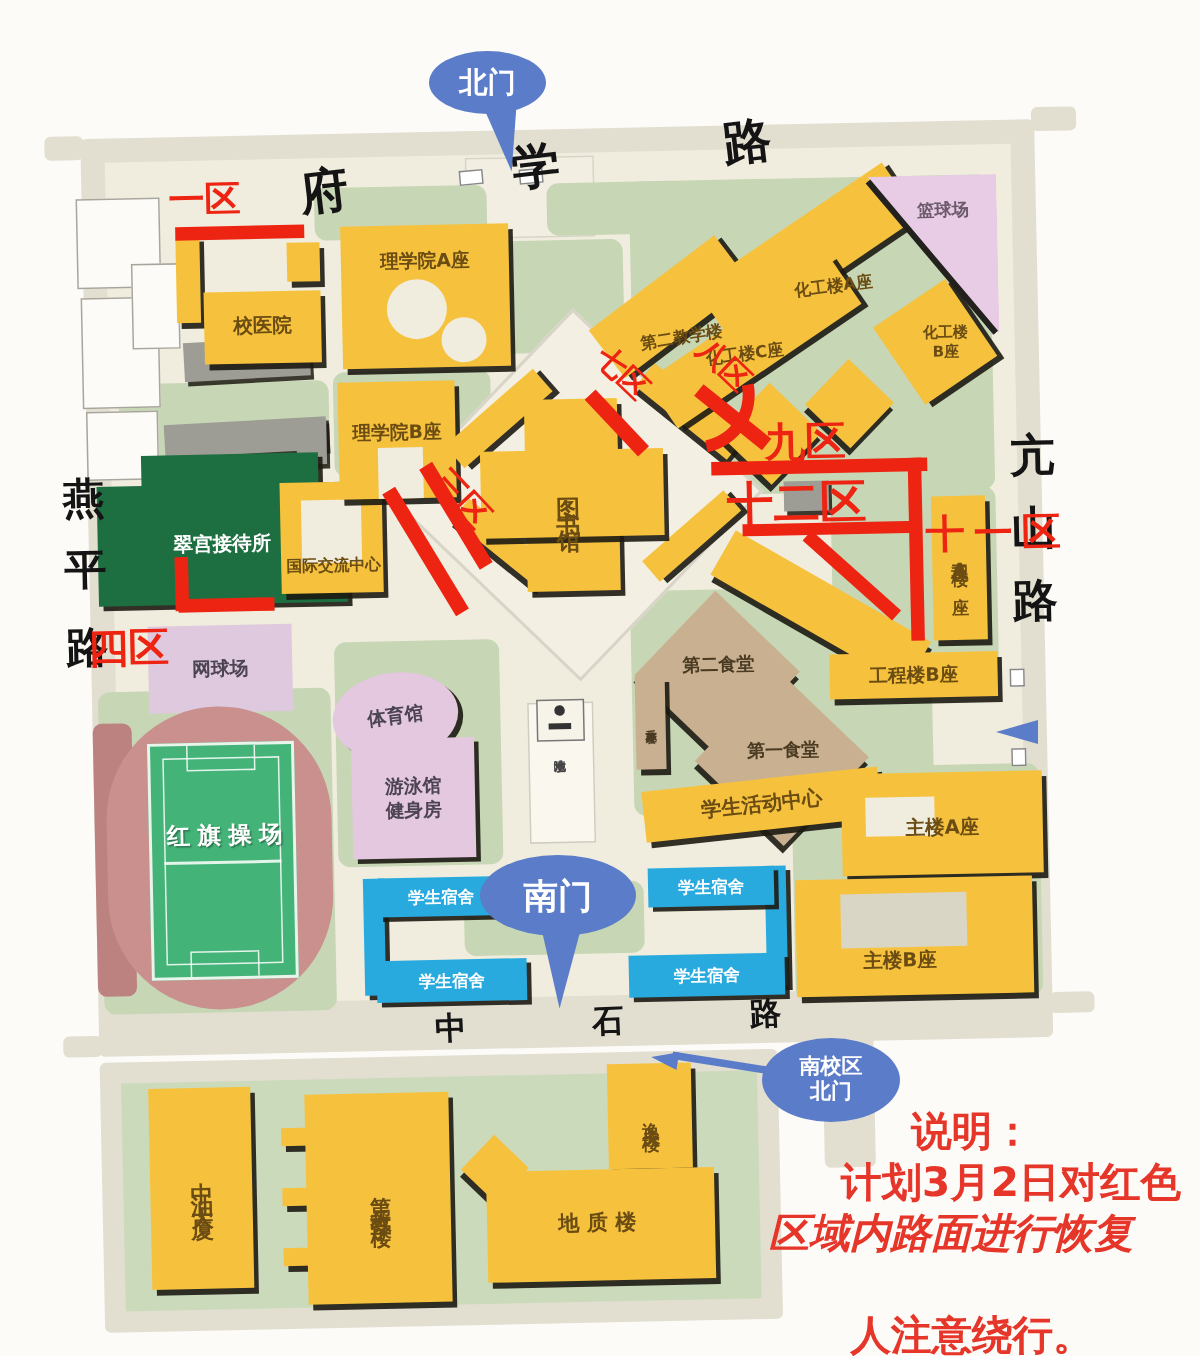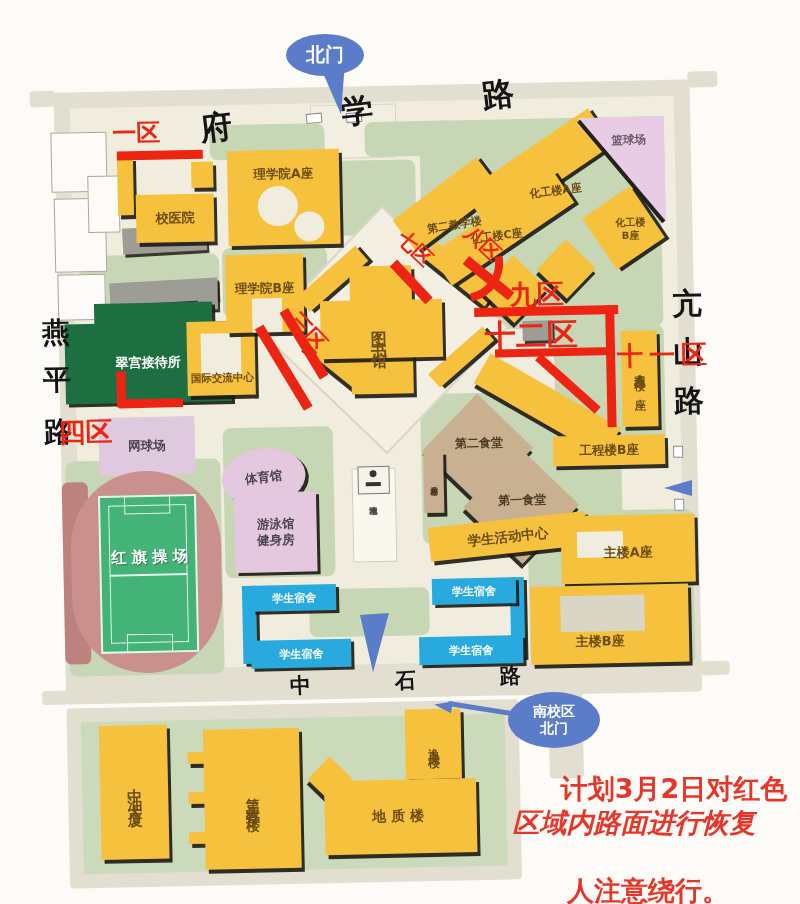--- a/index.html
+++ b/index.html
@@ -235,22 +235,24 @@
   <div class="abs" style="left:672px;top:452px;width:8px;height:10px;background:#fff;border:1px solid #888;"></div>
   <div class="abs" style="left:672px;top:505px;width:8px;height:10px;background:#fff;border:1px solid #888;"></div>
  </div>
 
  <div class="abs" style="left:328px;top:68px;width:0;height:0;border-left:7px solid transparent;border-right:16px solid transparent;border-top:46px solid #5b7cc9;transform:rotate(-15deg);z-index:59;"></div>
  <div class="bubble" style="left:286px;top:34px;width:78px;height:42px;font-size:19px;">北门</div>
 
  <div class="abs" style="left:664px;top:480px;width:0;height:0;border-top:8px solid transparent;border-bottom:8px solid transparent;border-right:28px solid #5b7cc9;z-index:59;"></div>
 
  <div class="abs" style="left:362px;top:614px;width:0;height:0;border-left:9px solid transparent;border-right:20px solid transparent;border-top:58px solid #5b7cc9;transform:rotate(-4deg);z-index:59;"></div>
+ <div class="bubble" style="left:320px;top:570px;width:104px;height:54px;font-size:23px;">南门</div>
 
  <div class="abs" style="left:448px;top:706px;width:64px;height:5px;background:#5b7cc9;transform:rotate(9deg);z-index:59;"></div>
  <div class="abs" style="left:434px;top:700px;width:0;height:0;border-top:6px solid transparent;border-bottom:6px solid transparent;border-right:18px solid #5b7cc9;transform:rotate(9deg);z-index:59;"></div>
  <div class="bubble" style="left:508px;top:692px;width:92px;height:56px;font-size:14px;line-height:1.25;">南校区
 北门</div>
 
+ <div class="notice" style="left:498px;top:738px;font-size:27px;">说明：</div>
  <div class="notice" style="left:524px;top:772px;font-size:27px;">计划3月2日对红色</div>
  <div class="notice" style="left:484px;top:806px;font-size:27px;font-style:italic;">区域内路面进行恢复</div>
  <div class="notice" style="left:498px;top:874px;font-size:27px;">人注意绕行。</div>
 </div>
 
 </body></html>

